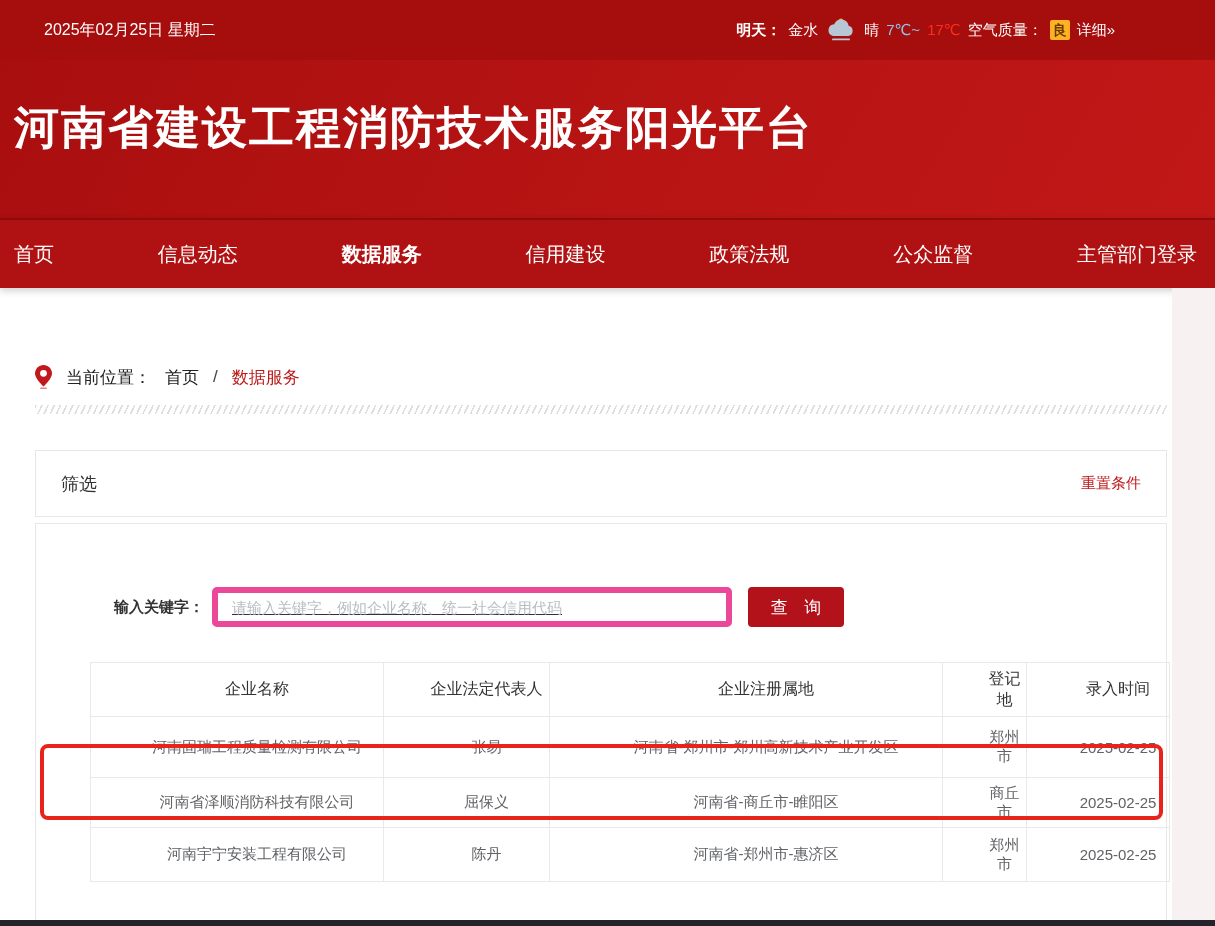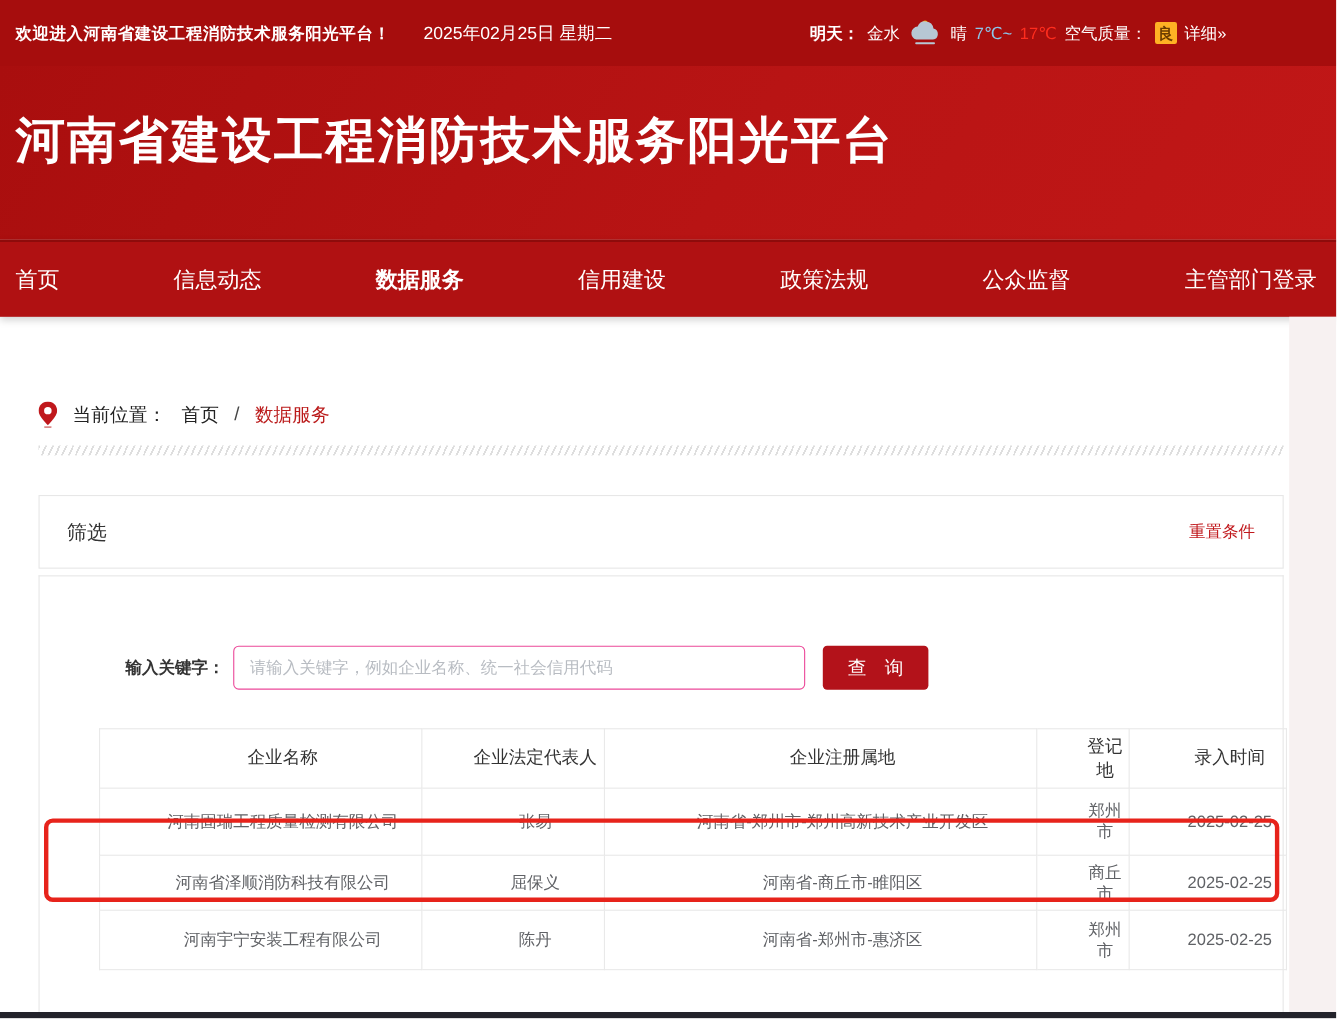--- a/index.html
+++ b/index.html
@@ -54,21 +54,21 @@
   .f-label { width:143px; text-align:right; font-size:15px; color:#333; flex:none; }
   .f-label.bold { font-weight:700; }
   .chip { margin-left:8px; padding:7px 10px; font-size:15px; border-radius:3px; cursor:pointer; white-space:nowrap; }
   .chip.selected { background:#ae0e0e; color:#fff; font-weight:700; }
   .chip.plain { color:#4a4a4a; padding-left:6px; }
   .region-group { display:flex; align-items:center; margin-left:14px; }
   .select-box { margin-left:10px; width:340px; height:42px; border:1px solid #dcdfe6; border-radius:5px; background:#fff;
     display:flex; align-items:center; padding:0 12px; cursor:pointer; }
   .select-box .placeholder { color:#b8bcc2; font-size:16px; }
   .select-box .chev { margin-left:auto; display:inline-flex; }
-  .kw-input { margin-left:8px; width:520px; height:40px; border:1px solid #ec4899; border-radius:5px; padding:0 14px; font-size:15px; color:#333; outline:none; }
+  .kw-input { margin-left:8px; width:520px; height:40px; border:6px solid #ec4899; border-radius:5px; padding:0 14px; font-size:15px; color:#333; outline:none;text-decoration:underline; }
   .kw-input::placeholder { color:#b8bcc2; }
   .search-btn { margin-left:16px; width:96px; height:40px; background:#b3121a; color:#fff; font-size:17px; border:none; border-radius:4px; cursor:pointer; letter-spacing:6px; padding-left:6px; }
 
   
   .grid { margin-top:35px; margin-left:29px; width:1079px; border-collapse:collapse; table-layout:fixed; }
   .grid th, .grid td { border:1px solid #e9e9e9; text-align:center; vertical-align:middle;padding-left:40px; }
   .grid th { height:54px; font-size:16px; color:#333; font-weight:400; }
   .grid td { font-size:15px; color:#606266; }
   .grid tr.r1 td { height:61px; }
   .grid tr.r2 td { height:50px; }
@@ -82,21 +82,20 @@
   
   .right-strip { position:absolute; left:1172px; top:288px; width:43px; height:638px; background:#f7f1f1; }
   .footer-bar { position:absolute; left:0; top:920px; width:1215px; height:6px; background:#23232b; }
 </style>
 </head>
 <body>
 
 <div class="page">
 
   <div class="topbar">
-    <span class="welcome">欢迎进入河南省建设工程消防技术服务阳光平台！</span>
     <span class="date">2025年02月25日 星期二</span>
     <span class="weather">
       <span class="w-label">明天：</span>
       <span>金水</span>
       <span class="cloud-wrap">
         <svg width="32" height="26" viewBox="0 0 32 26">
           <circle cx="16" cy="4" r="2.4" fill="#ffa800"></circle>
           <path d="M8 19 a6 6 0 0 1 1.2-11.8 a7.5 7.5 0 0 1 14.4 1.6 a5.2 5.2 0 0 1-.4 10.2 Z" fill="#b7c7d4"></path>
           <rect x="7" y="21.5" width="18" height="1.8" rx="0.9" fill="#b7c7d4"></rect>
         </svg>

